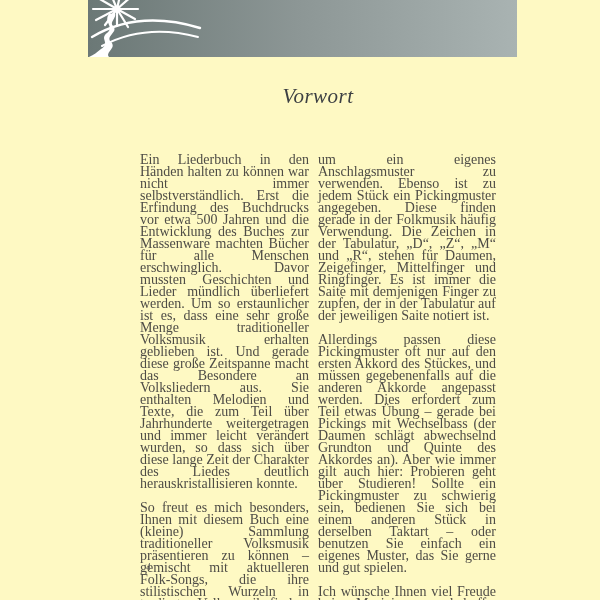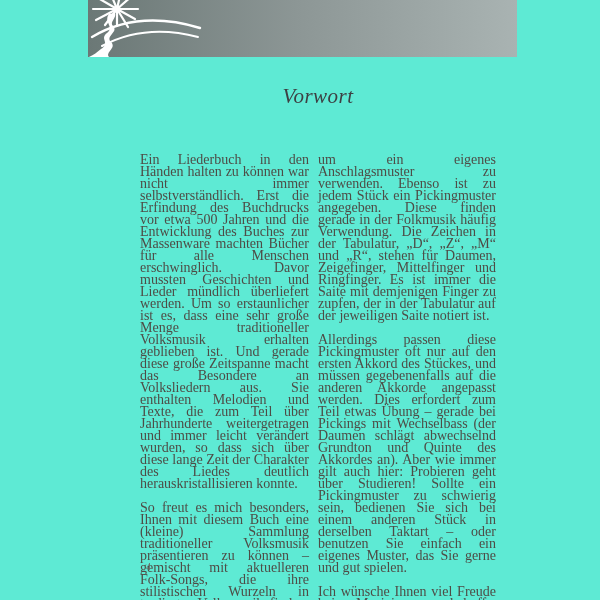--- a/index.html
+++ b/index.html
@@ -3,21 +3,21 @@
 <meta charset="utf-8">
 <style>
   html, body { margin: 0; padding: 0; }
   body {
     width: 600px; height: 600px;
     background: #ffffff;
     font-family: "Liberation Serif", "DejaVu Serif", serif;
     position: relative;
     overflow: hidden;
   }
-  .sheet { position: absolute; inset: 0; background: #5eead4; }
+  .sheet { position: absolute; inset: 0; background: #fef9c3; }
 
   .banner {
     position: absolute; left: 88px; top: 0; width: 429px; height: 57px;
   }
   .banner svg { display: block; }
 
   .title {
     position: absolute; left: 140px; top: 84px; width: 356px;
     margin: 0; text-align: center;
     font-style: italic; font-weight: normal;

